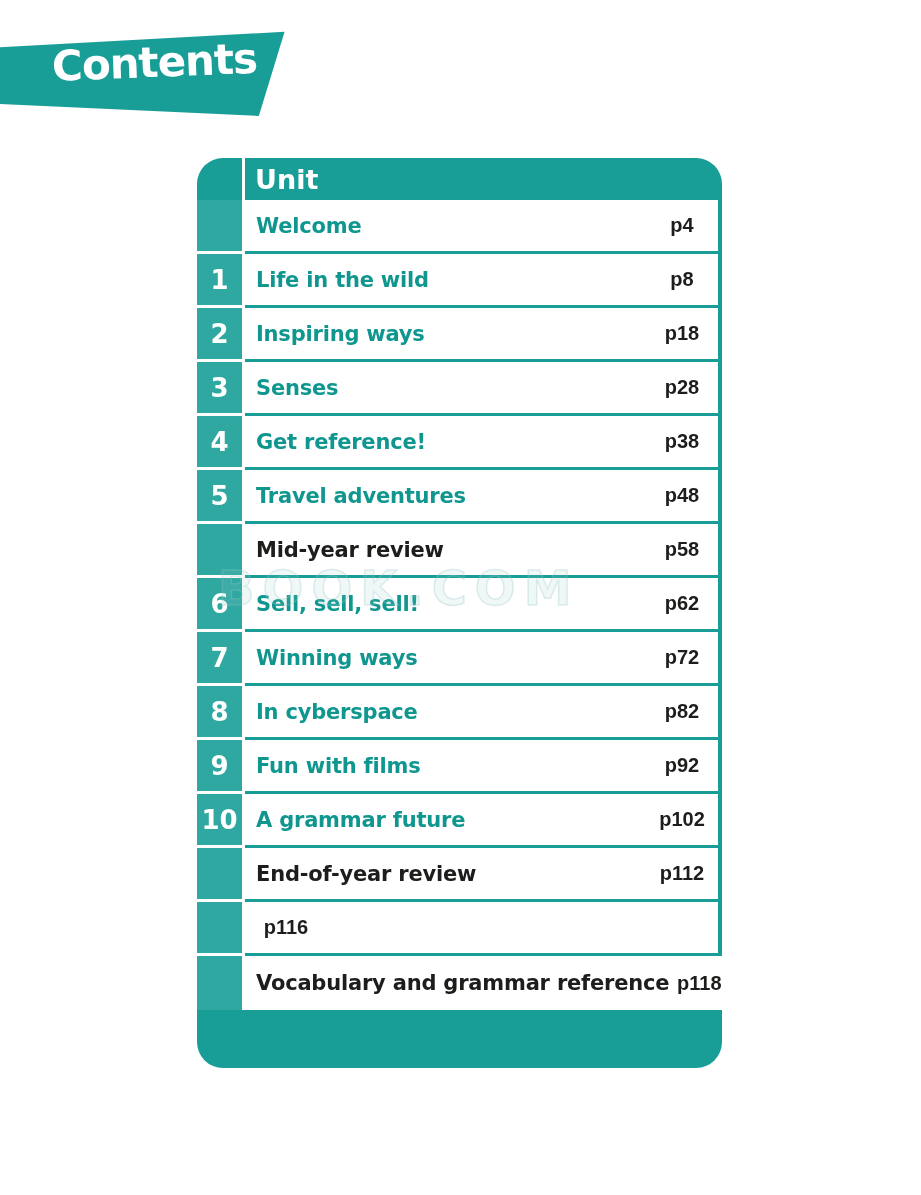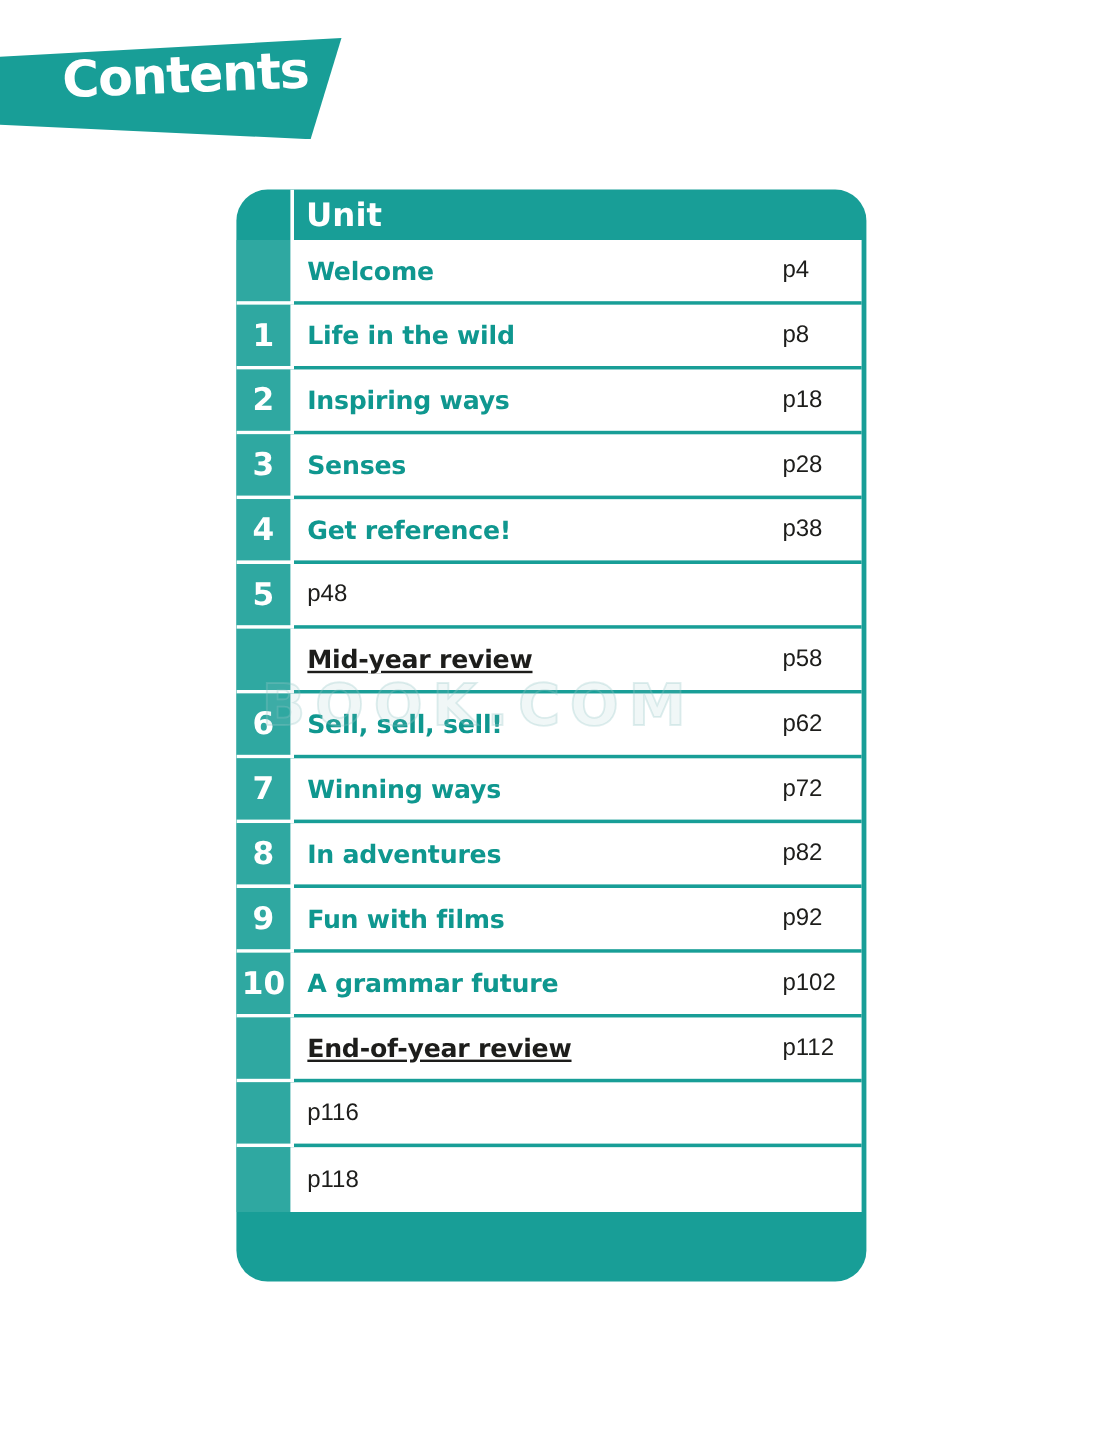--- a/index.html
+++ b/index.html
@@ -68,26 +68,26 @@
     padding-left:11px;padding-right:6px;
   }
   .row:last-child .cell-num{border-bottom:none;}
   .row:last-child .cell-main{border-bottom:none;}
   .row-title{
     flex:1;
     font-size:21px;font-weight:700;letter-spacing:-0.2px;
     white-space:nowrap;overflow:hidden;
   }
   .row-title.teal{color:var(--teal-text);}
-  .row-title.black{color:var(--ink);text-decoration:underline;}
+  .row-title.black{color:var(--ink);}
   .row-page{
     width:60px;flex:0 0 60px;
     font-family:"Liberation Sans","DejaVu Sans",sans-serif;
-    font-size:20px;font-weight:400;color:var(--ink);
-    text-align:left;
+    font-size:20px;font-weight:700;color:var(--ink);
+    text-align:center;
   }
   
   .watermark{
     position:absolute;left:218px;top:560px;width:520px;
     font-size:48px;font-weight:700;letter-spacing:8px;
     color:rgba(150,200,198,0.14);
     -webkit-text-stroke:1.5px rgba(150,200,198,0.30);
     pointer-events:none;z-index:5;
     white-space:nowrap;overflow:hidden;
   }
@@ -143,20 +143,21 @@
     <div class="cell-num">4</div>
     <div class="cell-main">
       <span class="row-title teal">Get reference!</span>
       <span class="row-page">p38</span>
     </div>
   </div>
 
   <div class="row">
     <div class="cell-num">5</div>
     <div class="cell-main">
+      <span class="row-title teal">Travel adventures</span>
       <span class="row-page">p48</span>
     </div>
   </div>
 
   <div class="row">
     <div class="cell-num"></div>
     <div class="cell-main">
       <span class="row-title black">Mid-year review</span>
       <span class="row-page">p58</span>
     </div>
@@ -174,21 +175,21 @@
     <div class="cell-num">7</div>
     <div class="cell-main">
       <span class="row-title teal">Winning ways</span>
       <span class="row-page">p72</span>
     </div>
   </div>
 
   <div class="row">
     <div class="cell-num">8</div>
     <div class="cell-main">
-      <span class="row-title teal">In adventures</span>
+      <span class="row-title teal">In cyberspace</span>
       <span class="row-page">p82</span>
     </div>
   </div>
 
   <div class="row">
     <div class="cell-num">9</div>
     <div class="cell-main">
       <span class="row-title teal">Fun with films</span>
       <span class="row-page">p92</span>
     </div>
@@ -213,18 +214,19 @@
   <div class="row">
     <div class="cell-num"></div>
     <div class="cell-main">
       <span class="row-page">p116</span>
     </div>
   </div>
 
   <div class="row">
     <div class="cell-num"></div>
     <div class="cell-main">
+      <span class="row-title black">Vocabulary and grammar reference</span>
       <span class="row-page">p118</span>
     </div>
   </div>
 
 </div>
 </div>
 
 </body></html>

